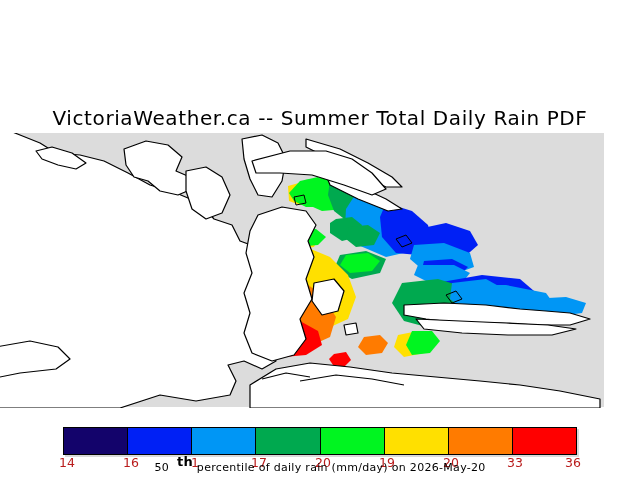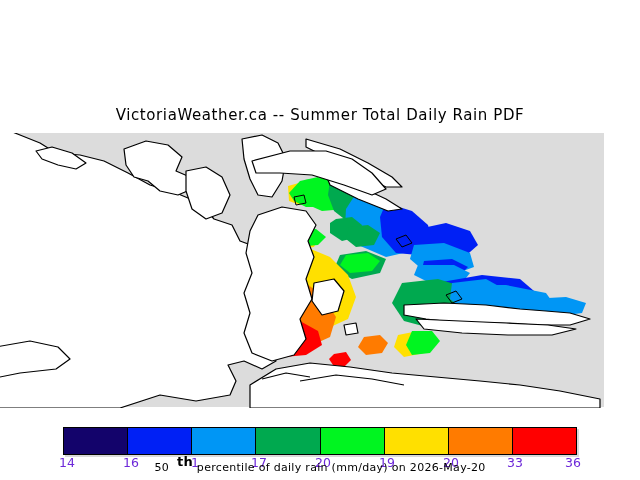--- a/index.html
+++ b/index.html
@@ -17,21 +17,21 @@
   }
 
   
   #title {
     position: absolute;
     left: 0;
     top: 106px;
     width: 640px;
     text-align: center;
     font-family: "DejaVu Sans", sans-serif;
-    font-size: 15px;
+    font-size: 20px;
     letter-spacing: 0.6px;
     color: #000000;
     white-space: nowrap;
   }
 
   
   #map-area {
     position: absolute;
     left: 0px;
     top: 133px;
@@ -75,21 +75,21 @@
     left: 0;
     top: 31px;
     width: 640px;
     height: 16px;
   }
   .cb-tick {
     position: absolute;
     top: 0;
     font-family: "DejaVu Sans", sans-serif;
     font-size: 12.5px;
-    color: #6d28d9;
+    color: #b91c1c;
     transform: translateX(-50%);
     white-space: nowrap;
   }
   #cb-caption {
     position: absolute;
     left: 0;
     top: 454px;
     width: 640px;
     text-align: center;
     font-family: "DejaVu Sans", sans-serif;

